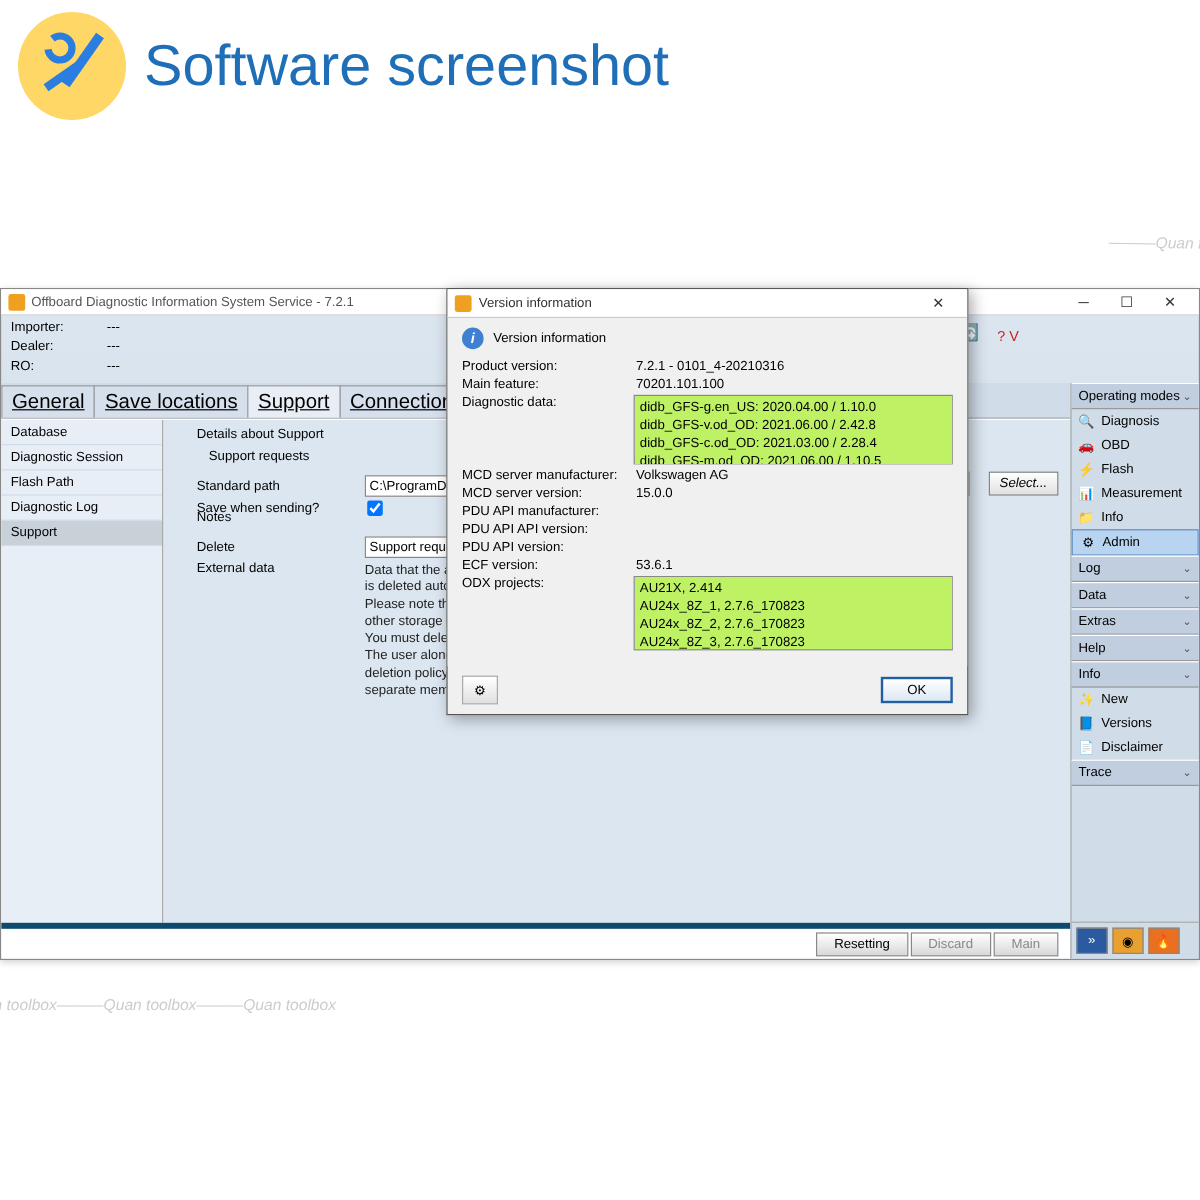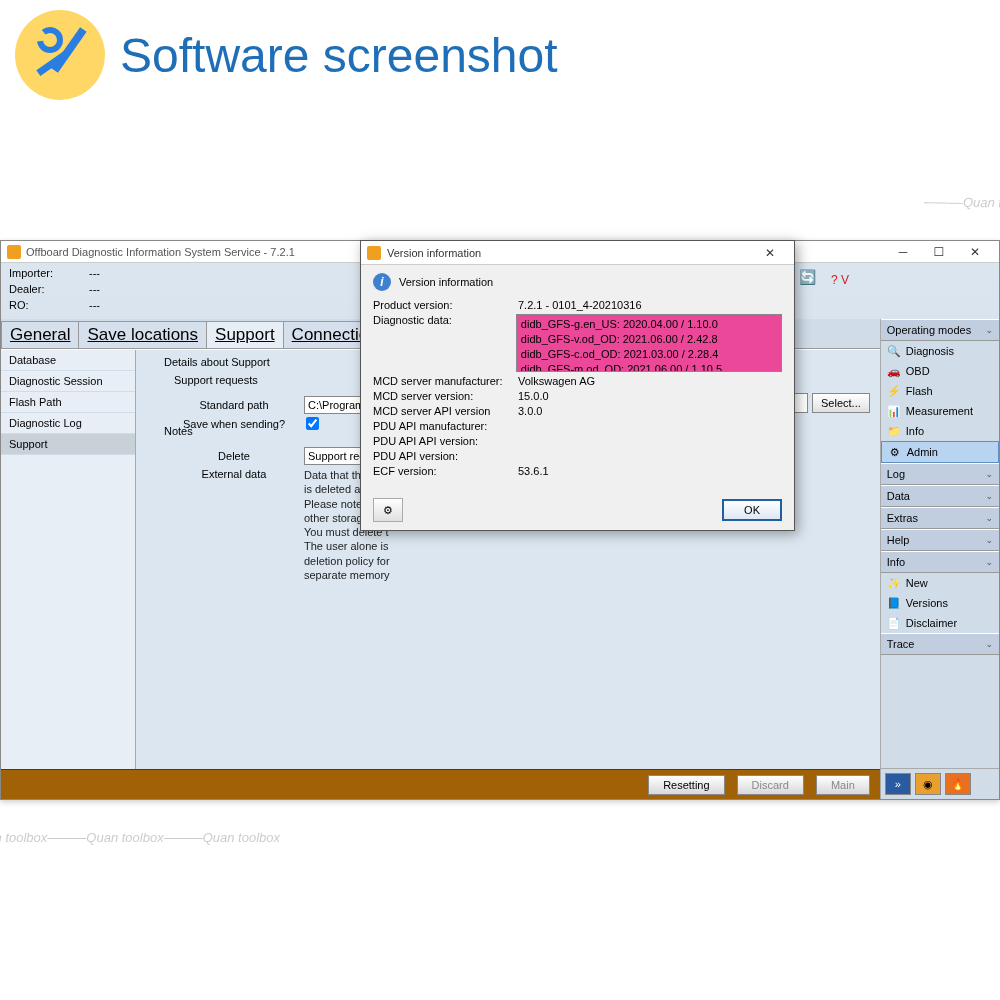--- a/index.html
+++ b/index.html
@@ -36,51 +36,51 @@
 
 .content-area { flex: 1; display: flex; background: #dce6f0; border-top: 1px solid #fff; gap: 18px; }
 .left-nav { width: 135px; background: #e8eef6; border-right: 1px solid #aaa; }
 .nav-item { padding: 4px 8px; cursor: pointer; border-bottom: 1px solid #d0dce8; }
 .nav-item.active { background: #c8d0d8; }
 
 .details { flex: 1; padding: 6px 10px; position: relative; }
 .details-title { font-size: 11px; margin-bottom: 6px; }
 .details-sub { font-size: 11px; margin: 3px 0 10px 10px; }
 .form-row { display: flex; align-items: center; margin: 3px 0; font-size: 11px; }
-.form-label { width: 140px; text-align: center; }
+.form-label { width: 140px; }
 .form-input { width: 180px; height: 18px; border: 1px solid #888; background: #fff; padding: 0 3px; }
 .form-check { margin-left: 2px; }
 .section-label { margin-top: 12px; margin-bottom: 4px; }
 .note-text { font-size: 11px; line-height: 1.3; color: #222; max-width: 200px; }
-.select-btn { padding: 2px 8px; height: 20px; border: 1px solid #888; background: linear-gradient(#fff,#e0e0e0); cursor: pointer; margin-left: 4px; }
+.select-btn { padding: 2px 8px; height: 20px; border: 1px solid #888; background: linear-gradient(#fff,#e0e0e0); cursor: pointer; margin-left: 16px; font-style: italic; }
 .long-input { flex: 1; max-width: 340px; height: 20px; border: 1px solid #888; background: #fff; margin-left: 240px; }
 
-.footer-btns { height: 30px; display: flex; justify-content: flex-end; align-items: center; padding: 0 10px; gap: 12px; background: #a16207; border-top: 1px solid #0c4a6e; }
+.footer-btns { height: 30px; display: flex; justify-content: flex-end; align-items: center; padding: 0 10px; gap: 2px; background: #ffffff; border-top: 5px solid #0c4a6e; }
 .footer-btn { padding: 3px 14px; border: 1px solid #888; background: linear-gradient(#fff,#d8d8d8); cursor: pointer; font-size: 11px; }
 .footer-btn.disabled { color: #888; }
 
 .side-header { padding: 4px 6px; background: #c0cee0; border-top: 1px solid #fff; border-bottom: 1px solid #999; font-size: 11px; display: flex; justify-content: space-between; align-items: center; }
 .side-header .chev { font-size: 9px; color: #555; }
 .side-item { padding: 3px 6px; display: flex; align-items: center; gap: 5px; cursor: pointer; font-size: 11px; }
 .side-item.active { background: #b8d4f0; border: 1px solid #6090c0; }
 .side-icon { width: 14px; height: 14px; display: inline-flex; align-items: center; justify-content: center; font-size: 11px; }
 .side-footer { display: flex; gap: 4px; padding: 4px; border-top: 1px solid #aaa; margin-top: auto; }
 .side-fbtn { width: 26px; height: 22px; border: 1px solid #888; background: linear-gradient(#fff,#d8d8d8); display: flex; align-items: center; justify-content: center; cursor: pointer; }
 
 
-.modal { position: absolute; top: 240px; left: 360px; width: 435px; background: #f0f0f0; border: 1px solid #555; box-shadow: 3px 3px 12px rgba(0,0,0,.35); z-index: 10; }
+.modal { position: absolute; top: 240px; left: 372px; width: 435px; background: #f0f0f0; border: 1px solid #555; box-shadow: 3px 3px 12px rgba(0,0,0,.35); z-index: 10; }
 .modal-titlebar { height: 24px; background: #fff; display: flex; align-items: center; justify-content: space-between; padding: 0 6px; border-bottom: 1px solid #ccc; }
 .modal-titlebar-left { display: flex; align-items: center; gap: 6px; color: #333; }
 .modal-body { padding: 8px 12px 10px; background: #f0f0f0; }
 .modal-head { display: flex; align-items: center; gap: 8px; font-size: 12px; margin-bottom: 8px; }
 .info-ico { width: 18px; height: 18px; border-radius: 50%; background: #4080d0; color: #fff; display: flex; align-items: center; justify-content: center; font-style: italic; font-weight: bold; font-size: 12px; }
 .mrow { display: flex; margin: 3px 0; font-size: 11px; justify-content: flex-end; }
 .mlabel { width: 145px; }
 .mval { flex: 1; }
-.listbox { border: 1px solid #888; background: #ec4899; padding: 2px 4px; font-size: 11px; line-height: 1.35; width: 270px; height: 58px; overflow-y: auto; position: relative; }
+.listbox { border: 1px solid #888; background: #bef264; padding: 2px 4px; font-size: 11px; line-height: 1.35; width: 270px; height: 58px; overflow-y: auto; position: relative; }
 .listbox.tall { height: 62px; }
 .modal-footer { display: flex; justify-content: space-between; align-items: center; padding: 8px 12px; }
 .ok-btn { padding: 3px 20px; border: 2px solid #2060a0; background: linear-gradient(#fff,#dce8f4); cursor: pointer; font-size: 11px; }
 .gear-btn { width: 30px; height: 24px; border: 1px solid #aaa; background: linear-gradient(#fff,#e0e0e0); display: flex; align-items: center; justify-content: center; cursor: pointer; }
 </style>
 </head>
 <body>
 
 <div class="banner">
   <div class="banner-icon">
@@ -277,57 +277,66 @@
   </div>
   <div class="modal-body">
     <div class="modal-head">
       <div class="info-ico">i</div>
       <span>Version information</span>
     </div>
     <div class="mrow">
         <span class="mlabel">Product version:</span>
         <span class="mval">7.2.1  -  0101_4-20210316</span>
       </div>
+    <div class="mrow">
+        <span class="mlabel">Main feature:</span>
+        <span class="mval">70201.101.100</span>
+      </div>
     <div class="mrow" style="align-items:flex-start">
         <span class="mlabel">Diagnostic data:</span>
       <div class="listbox">
         <div>didb_GFS-g.en_US: 2020.04.00 / 1.10.0</div>
         <div>didb_GFS-v.od_OD: 2021.06.00 / 2.42.8</div>
         <div>didb_GFS-c.od_OD: 2021.03.00 / 2.28.4</div>
         <div>didb_GFS-m.od_OD: 2021.06.00 / 1.10.5</div>
       </div>
     </div>
     <div class="mrow">
         <span class="mlabel">MCD server manufacturer:</span>
         <span class="mval">Volkswagen AG</span>
       </div>
     <div class="mrow">
         <span class="mlabel">MCD server version:</span>
         <span class="mval">15.0.0</span>
       </div>
     <div class="mrow">
-        <span class="mlabel">MCD server API version</span>
-        <span class="mval">3.0.0</span>
-      </div>
-    <div class="mrow">
         <span class="mlabel">PDU API manufacturer:</span>
         <span class="mval"></span>
       </div>
     <div class="mrow">
         <span class="mlabel">PDU API API version:</span>
         <span class="mval"></span>
       </div>
     <div class="mrow">
         <span class="mlabel">PDU API version:</span>
         <span class="mval"></span>
       </div>
     <div class="mrow">
         <span class="mlabel">ECF version:</span>
         <span class="mval">53.6.1</span>
       </div>
+    <div class="mrow" style="align-items:flex-start">
+        <span class="mlabel">ODX projects:</span>
+      <div class="listbox tall">
+        <div>AU21X, 2.414</div>
+        <div>AU24x_8Z_1, 2.7.6_170823</div>
+        <div>AU24x_8Z_2, 2.7.6_170823</div>
+        <div>AU24x_8Z_3, 2.7.6_170823</div>
+      </div>
+    </div>
   </div>
   <div class="modal-footer">
     <div class="gear-btn">
         <span>⚙</span>
       </div>
     <button class="ok-btn">OK</button>
   </div>
 </div>
 
 </body></html>

